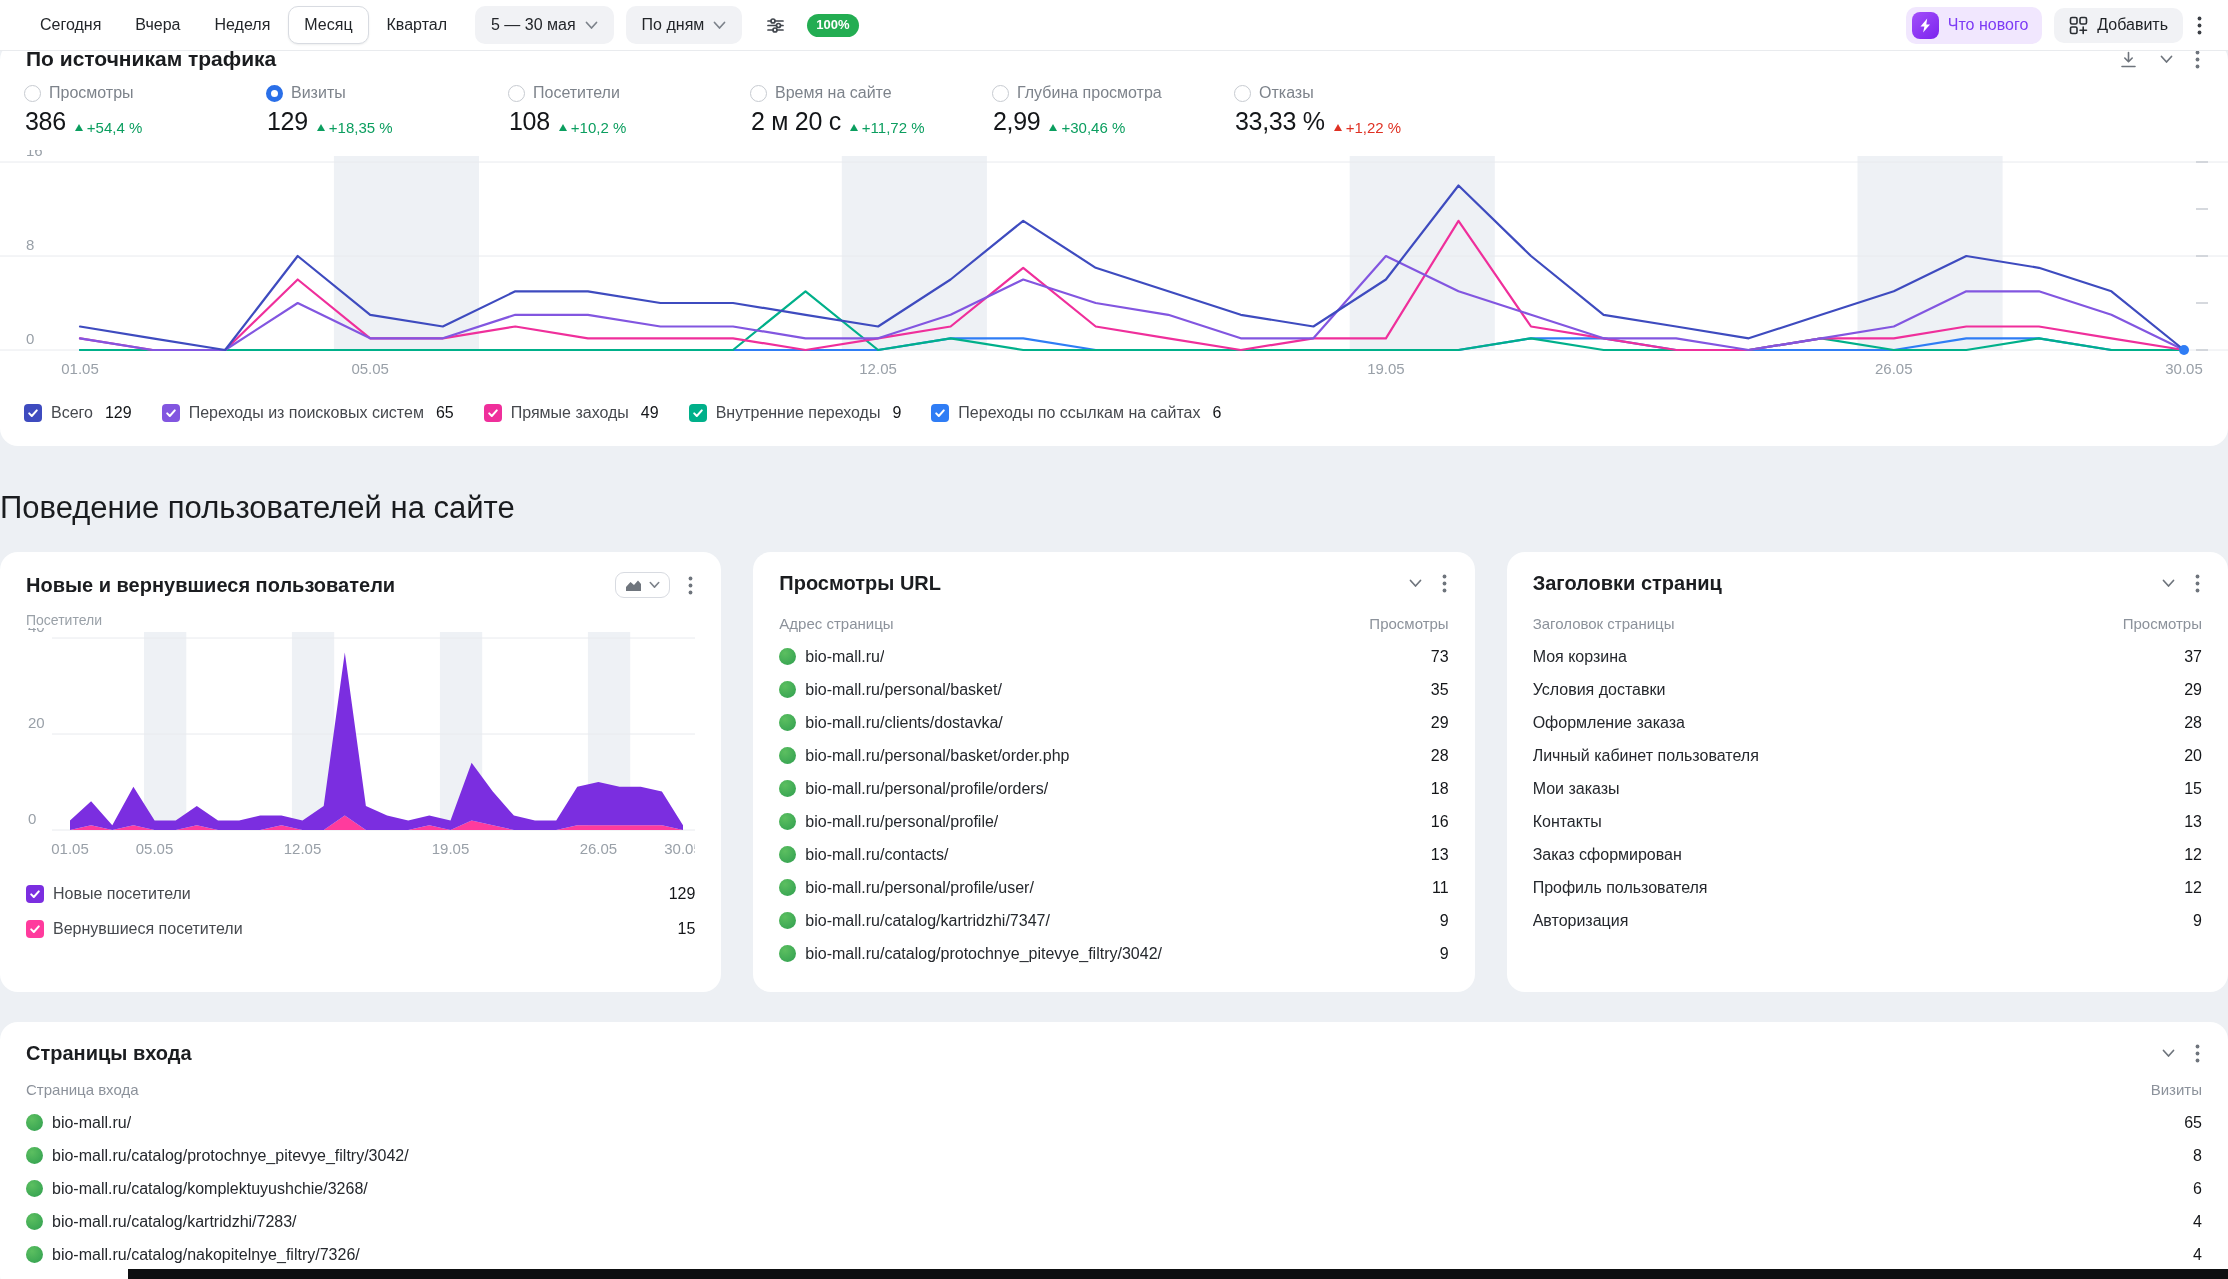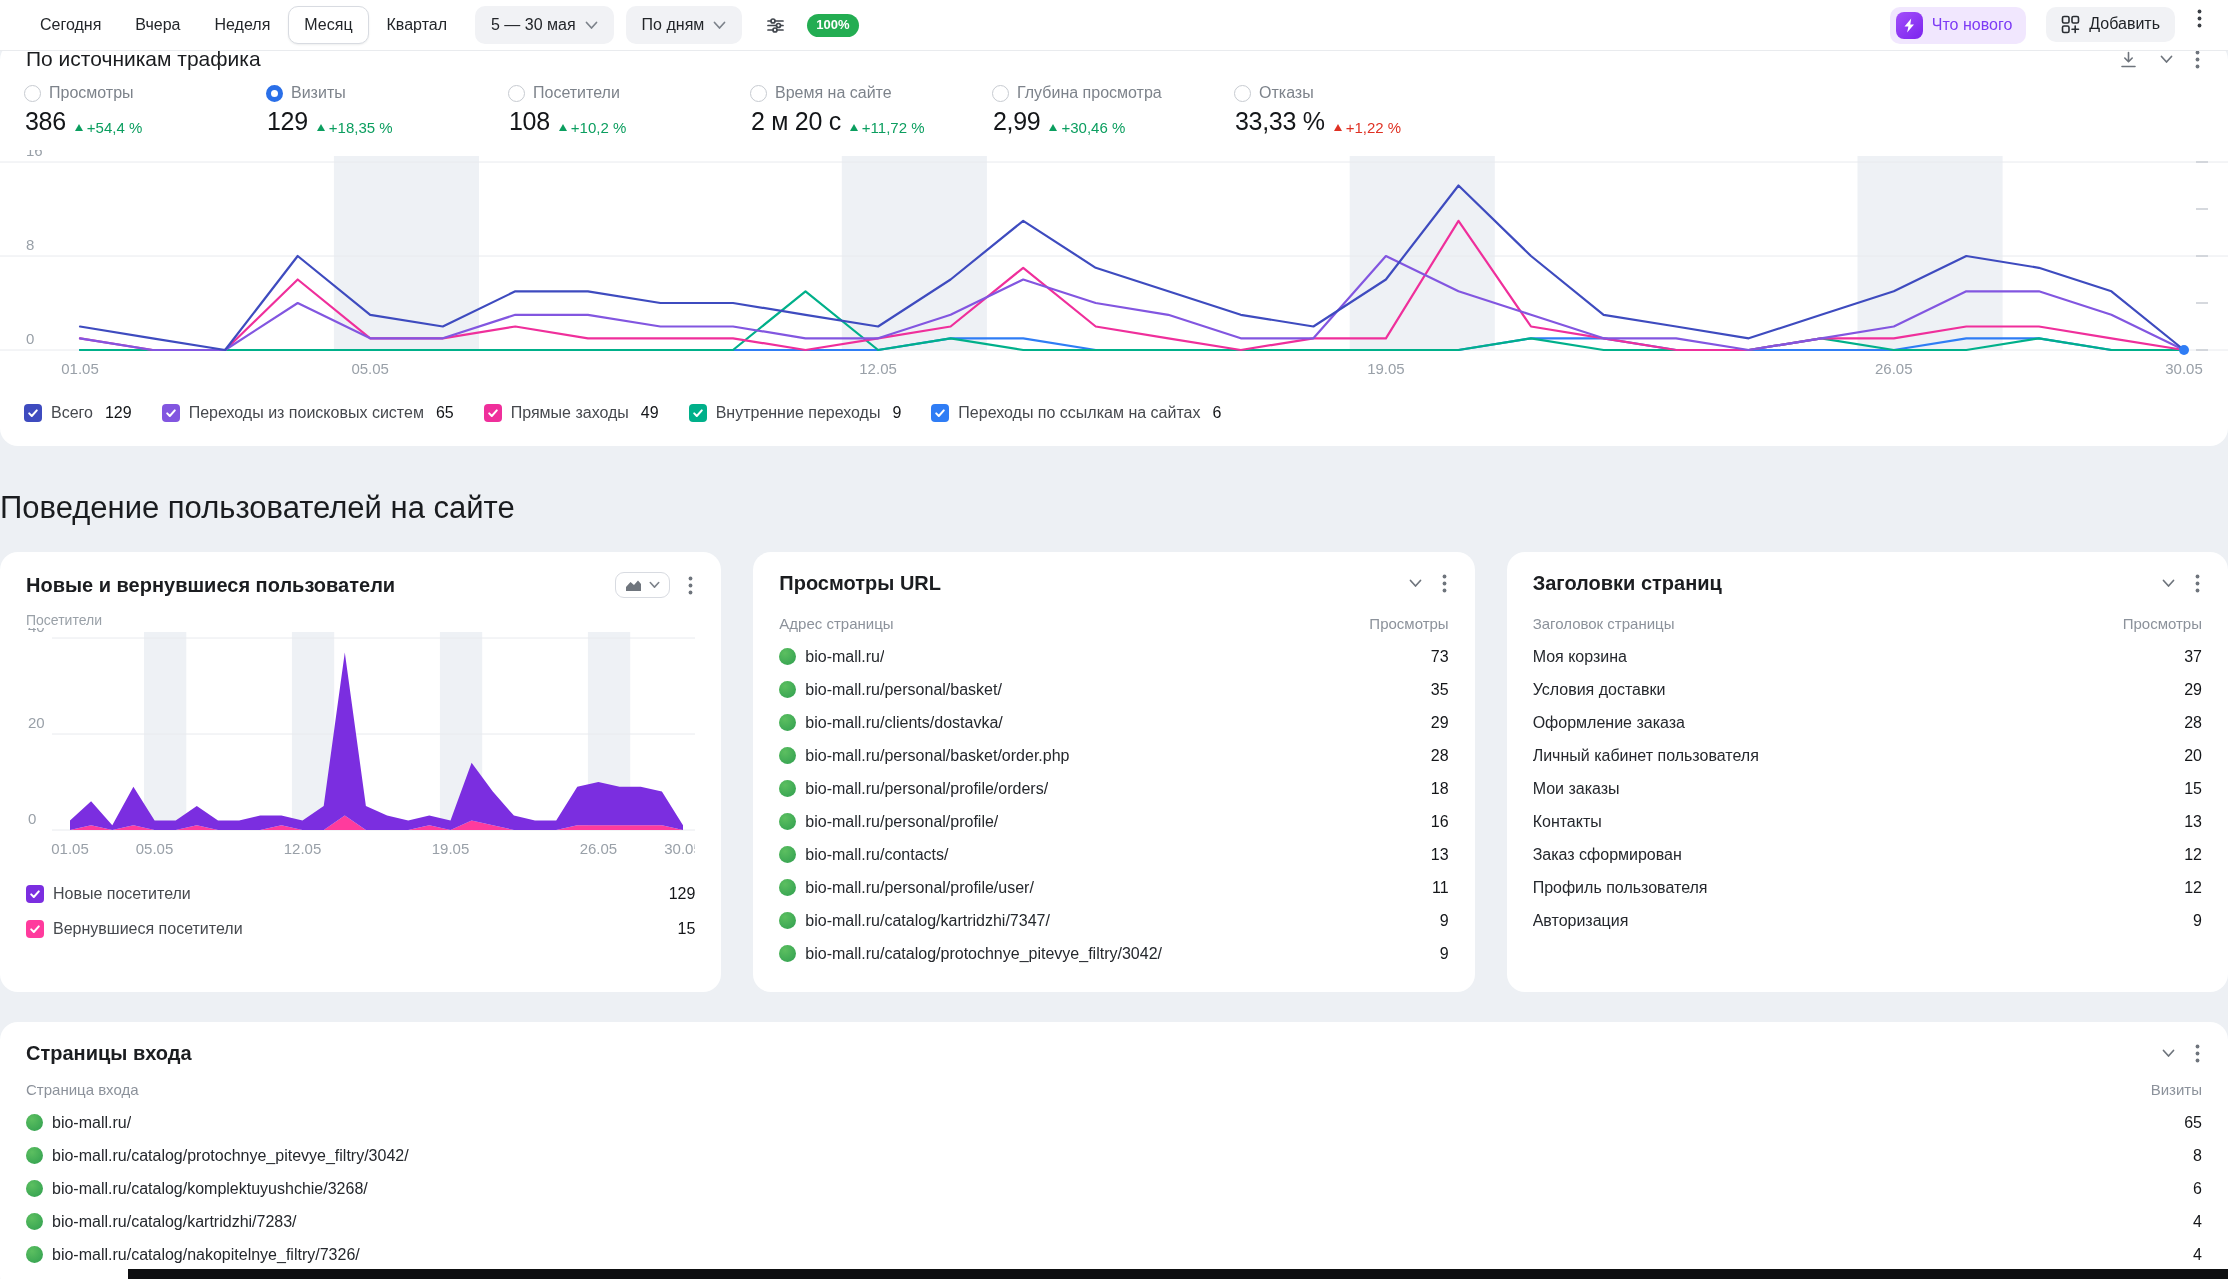--- a/index.html
+++ b/index.html
@@ -9,29 +9,29 @@
 svg{display:block}
 
 .toolbar{position:relative;z-index:10;height:50px;background:#fff;display:flex;align-items:center;padding:0 24px;gap:4px;box-shadow:0 1px 0 #e9ebee}
 .tabs{display:flex;gap:2px;align-items:center}
 .tbtn{font-size:16px;color:#23262a;padding:9px 15px;border-radius:10px;border:1px solid transparent;white-space:nowrap;display:inline-flex;align-items:center;gap:9px}
 .tbtn.selected{border-color:#d8dbe1;box-shadow:0 1px 2px rgba(30,34,40,.08);background:#fff}
 .pill{background:#f1f2f5;margin-left:8px}
 .chev{color:#7c828a;display:inline-flex}
 .sampling{margin-left:10px;display:inline-flex;gap:20px;padding:6px 8px;border-radius:10px}
 .badge-green{background:#23ad52;color:#fff;font-size:13px;font-weight:700;padding:3px 9px;border-radius:999px}
-.toolbar-right{margin-left:auto;display:flex;align-items:flex-start;gap:20px}
+.toolbar-right{margin-left:auto;display:flex;align-items:center;gap:12px}
 .whats-new{background:#f1e7fe;color:#7d3bf5;border-radius:10px;padding:5px 14px 5px 6px;display:inline-flex;align-items:center;gap:9px;font-size:16px}
 .bolt-box{width:27px;height:27px;border-radius:8px;background:linear-gradient(140deg,#a34ffa,#7b23ee);display:inline-flex;align-items:center;justify-content:center}
 .add-btn{background:#f1f2f5;border-radius:10px;padding:8px 15px;display:inline-flex;align-items:center;gap:9px;font-size:16px;color:#202327}
 .icon-btn{color:#6e747c;display:inline-flex;align-items:center;padding:2px}
 
 .sources-card{position:relative;z-index:1;margin-top:-8px;background:#fff;border-radius:18px;padding:4px 0 24px}
 .sc-head{display:flex;align-items:flex-start;padding:0 26px}
-.sc-title{font-size:21px;font-weight:400;line-height:26px;color:#1a1c1f}
+.sc-title{font-size:21px;font-weight:700;line-height:26px;color:#1a1c1f}
 .sc-icons{margin-left:auto;display:flex;gap:18px;color:#6e747c;align-items:center;padding-top:2px}
 .metrics{display:flex;padding:0 24px;margin-top:12px}
 .metric{width:242px}
 .m-top{display:flex;align-items:center;gap:8px}
 .radio{width:17px;height:17px;border-radius:50%;border:1.5px solid #c7cbd1;background:#fff;flex:none}
 .radio.on{border:5px solid #2a6fe8}
 .m-label{font-size:16px;color:#7d838b}
 .m-val{display:flex;align-items:flex-end;gap:9px;margin-top:5px;padding-left:1px}
 .mv{font-size:25px;font-weight:500;color:#141619;letter-spacing:-.3px}
 .delta{display:inline-flex;align-items:center;gap:4px;font-size:15px}

